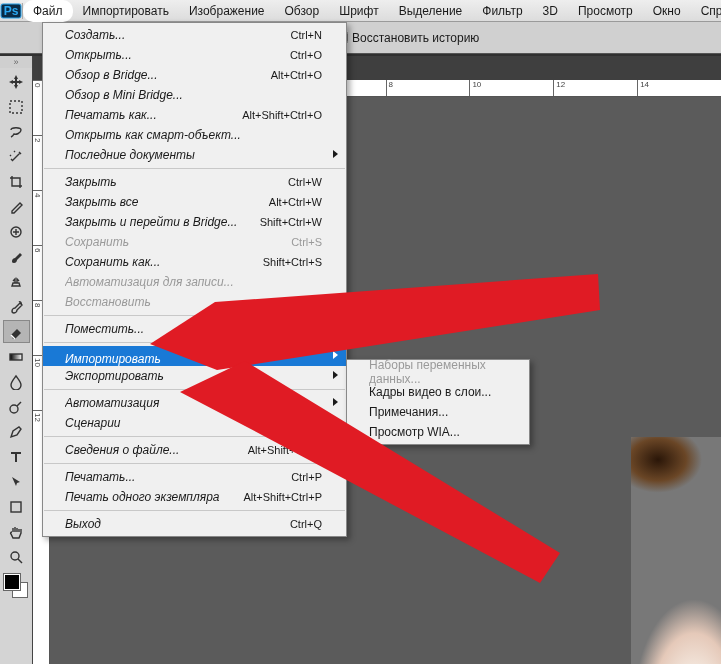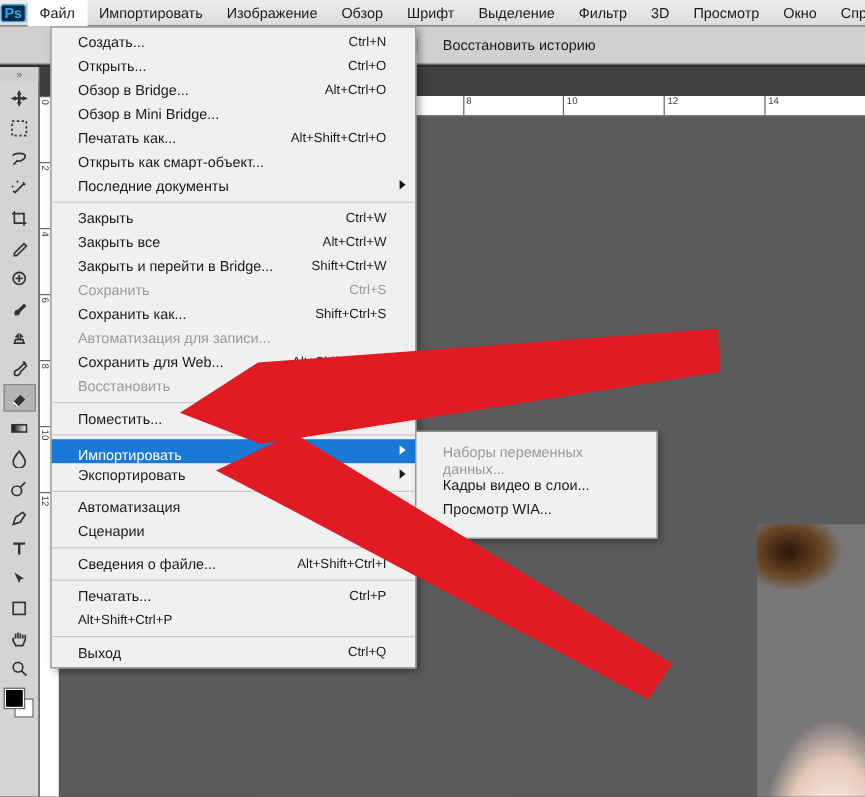--- a/index.html
+++ b/index.html
@@ -2,21 +2,21 @@
 <html><head>
 <meta charset="utf-8">
 <style>
   * { margin: 0; padding: 0; box-sizing: border-box; font-family: "Segoe UI", Tahoma, sans-serif; font-size: 12px; user-select: none; }
   body { width: 721px; height: 664px; background: #303030; position: relative; overflow: hidden; }
 
   
   .menubar { height: 22px; background: linear-gradient(#eee,#dcdcdc); display: flex; align-items: center; border-bottom: 1px solid #9a9a9a; padding-left: 0; }
   .menu-icon { width: 42px; display:flex; align-items:center; justify-content:center; background:#dcdcdc; border-right:1px solid #aaa; }
   .menubar .item { padding: 0 10px; line-height: 22px; color:#1a1a1a; }
-  .menubar .item.active { background:#fff; }
+  .menubar .item.active { background:#fff;border-radius:10px; }
 
   
   .optionbar { height: 32px; background:#d0d0d0; border-bottom:1px solid #555; display:flex; align-items:center; gap:8px; padding-left:48px; color:#1a1a1a;}
   .optionbar .well{width:26px;height:22px;border:1px solid #888;background:#e8e8e8;border-radius:3px;}
   .optionbar .knob{width:24px;height:22px;border:1px solid #888;background:linear-gradient(#f4f4f4,#dcdcdc);border-radius:3px;}
   .optionbar select{height:20px;font-size:11px;border:1px solid #888;background:#fff;}
   .optionbar .sep{width:1px;height:22px;background:#999;margin:0 4px;}
 
   
   .docwin{ position:absolute; left:33px; top:56px; right:0; bottom:0; background:#606060;}
@@ -38,29 +38,29 @@
   .tool.sel{background:#b5b5b5;border:1px solid #888;}
   .tool svg{width:16px;height:16px;stroke:#333;stroke-width:1.4;fill:none;}
   .swatch{margin-top:6px;width:24px;height:24px;position:relative;}
   .swatch .fg{position:absolute;left:0;top:0;width:16px;height:16px;background:#000;border:1px solid #fff;outline:1px solid #666;}
   .swatch .bg{position:absolute;right:0;bottom:0;width:16px;height:16px;background:#fff;border:1px solid #666;}
 
   
   .menu{position:absolute;left:42px;top:22px;width:305px;background:#f0f0f0;border:1px solid #888;box-shadow:3px 3px 6px rgba(0,0,0,.35);padding:2px 0;}
   .menu .row{display:flex;align-items:center;height:20px;padding:0 24px 0 22px;color:#1a1a1a;position:relative;}
   .menu .row.dis{color:#9a9a9a;}
-  .menu .row .lbl{flex:1;white-space:nowrap;overflow:hidden;}
+  .menu .row .lbl{flex:1;white-space:nowrap;overflow:hidden;font-style:italic;}
   .menu .row .cut{color:#1a1a1a;font-size:11px;}
   .menu .row.dis .cut{color:#9a9a9a;}
   .menu .row.hi{background:#1979d6;color:#fff;align-items:flex-end;}
   .menu .row .arr{position:absolute;right:8px;top:5px;width:0;height:0;border-left:5px solid #1a1a1a;border-top:4px solid transparent;border-bottom:4px solid transparent;}
   .menu .row.hi .arr{border-left-color:#fff;}
   .menu hr{border:none;border-top:1px solid #c8c8c8;margin:3px 1px;}
 
-  .submenu{position:absolute;left:346px;top:359px;width:202px;background:#f0f0f0;border:1px solid #888;box-shadow:3px 3px 6px rgba(0,0,0,.35);padding:14px 0;}
+  .submenu{position:absolute;left:346px;top:359px;width:184px;background:#f0f0f0;border:1px solid #888;box-shadow:3px 3px 6px rgba(0,0,0,.35);padding:2px 0;}
   .submenu .row{display:flex;align-items:center;height:20px;padding:0 20px 0 22px;color:#1a1a1a;}
 </style>
 </head>
 <body>
 
 <div class="menubar">
   <div class="menu-icon">
     <svg width="22" height="16">
         <rect x="1" y="1" width="20" height="14" rx="2" fill="#0a2a44" stroke="#2aa7f0"></rect>
         <text x="11" y="12" text-anchor="middle" fill="#2aa7f0" font-size="9" font-weight="bold" font-family="Arial">Ps</text>
@@ -82,21 +82,21 @@
 <div class="optionbar">
   <div class="well"></div>
   <div class="knob"></div>
   <div class="sep"></div>
   <div class="knob"></div>
   <div class="knob"></div>
   <span>Наж.:</span>
   <select><option>75%</option></select>
   <div class="knob"></div>
   <div class="sep"></div>
-  <label style="display:flex;align-items:center;gap:21px">
+  <label style="display:flex;align-items:center;gap:4px">
     <input type="checkbox" style="">
     <span>Восстановить историю</span>
   </label>
 </div>
 
 <div class="docwin">
   <div class="tabstrip"></div>
   <div class="ruler-h" id="rh">
       <div class="tick">0</div>
       <div class="tick">2</div>
@@ -286,24 +286,20 @@
       <span class="lbl">Сохранить</span>
       <span class="cut">Ctrl+S</span>
     </div>
     <div class="row">
       <span class="lbl">Сохранить как...</span>
       <span class="cut">Shift+Ctrl+S</span>
     </div>
     <div class="row dis">
       <span class="lbl">Автоматизация для записи...</span>
     </div>
-    <div class="row">
-      <span class="lbl">Сохранить для Web...</span>
-      <span class="cut">Alt+Shift+Ctrl+S</span>
-    </div>
     <div class="row dis">
       <span class="lbl">Восстановить</span>
       <span class="cut">F12</span>
     </div>
     <hr>
     <div class="row">
       <span class="lbl">Поместить...</span>
     </div>
     <hr>
     <div class="row hi">
@@ -327,35 +323,39 @@
     <div class="row">
       <span class="lbl">Сведения о файле...</span>
       <span class="cut">Alt+Shift+Ctrl+I</span>
     </div>
     <hr>
     <div class="row">
       <span class="lbl">Печатать...</span>
       <span class="cut">Ctrl+P</span>
     </div>
     <div class="row">
+      <span class="lbl">Печать одного экземпляра</span>
       <span class="cut">Alt+Shift+Ctrl+P</span>
     </div>
     <hr>
     <div class="row">
       <span class="lbl">Выход</span>
       <span class="cut">Ctrl+Q</span>
     </div>
   </div>
 
 <div class="submenu" id="impmenu">
     <div class="row dis" style="color: rgb(154, 154, 154);">
       <span>Наборы переменных данных...</span>
     </div>
     <div class="row" style="color: rgb(26, 26, 26);">
       <span>Кадры видео в слои...</span>
+    </div>
+    <div class="row" style="color: rgb(26, 26, 26);">
+      <span>Примечания...</span>
     </div>
     <div class="row" style="color: rgb(26, 26, 26);">
       <span>Просмотр WIA...</span>
     </div>
   </div>
 
 <svg style="position:absolute;left:0;top:0;pointer-events:none" width="721" height="664">
   <defs>
     <marker id="ah" markerWidth="8" markerHeight="10" refX="1" refY="5" orient="auto">
       <polygon points="0,5 8,0 8,10" fill="#e01b24"></polygon>

